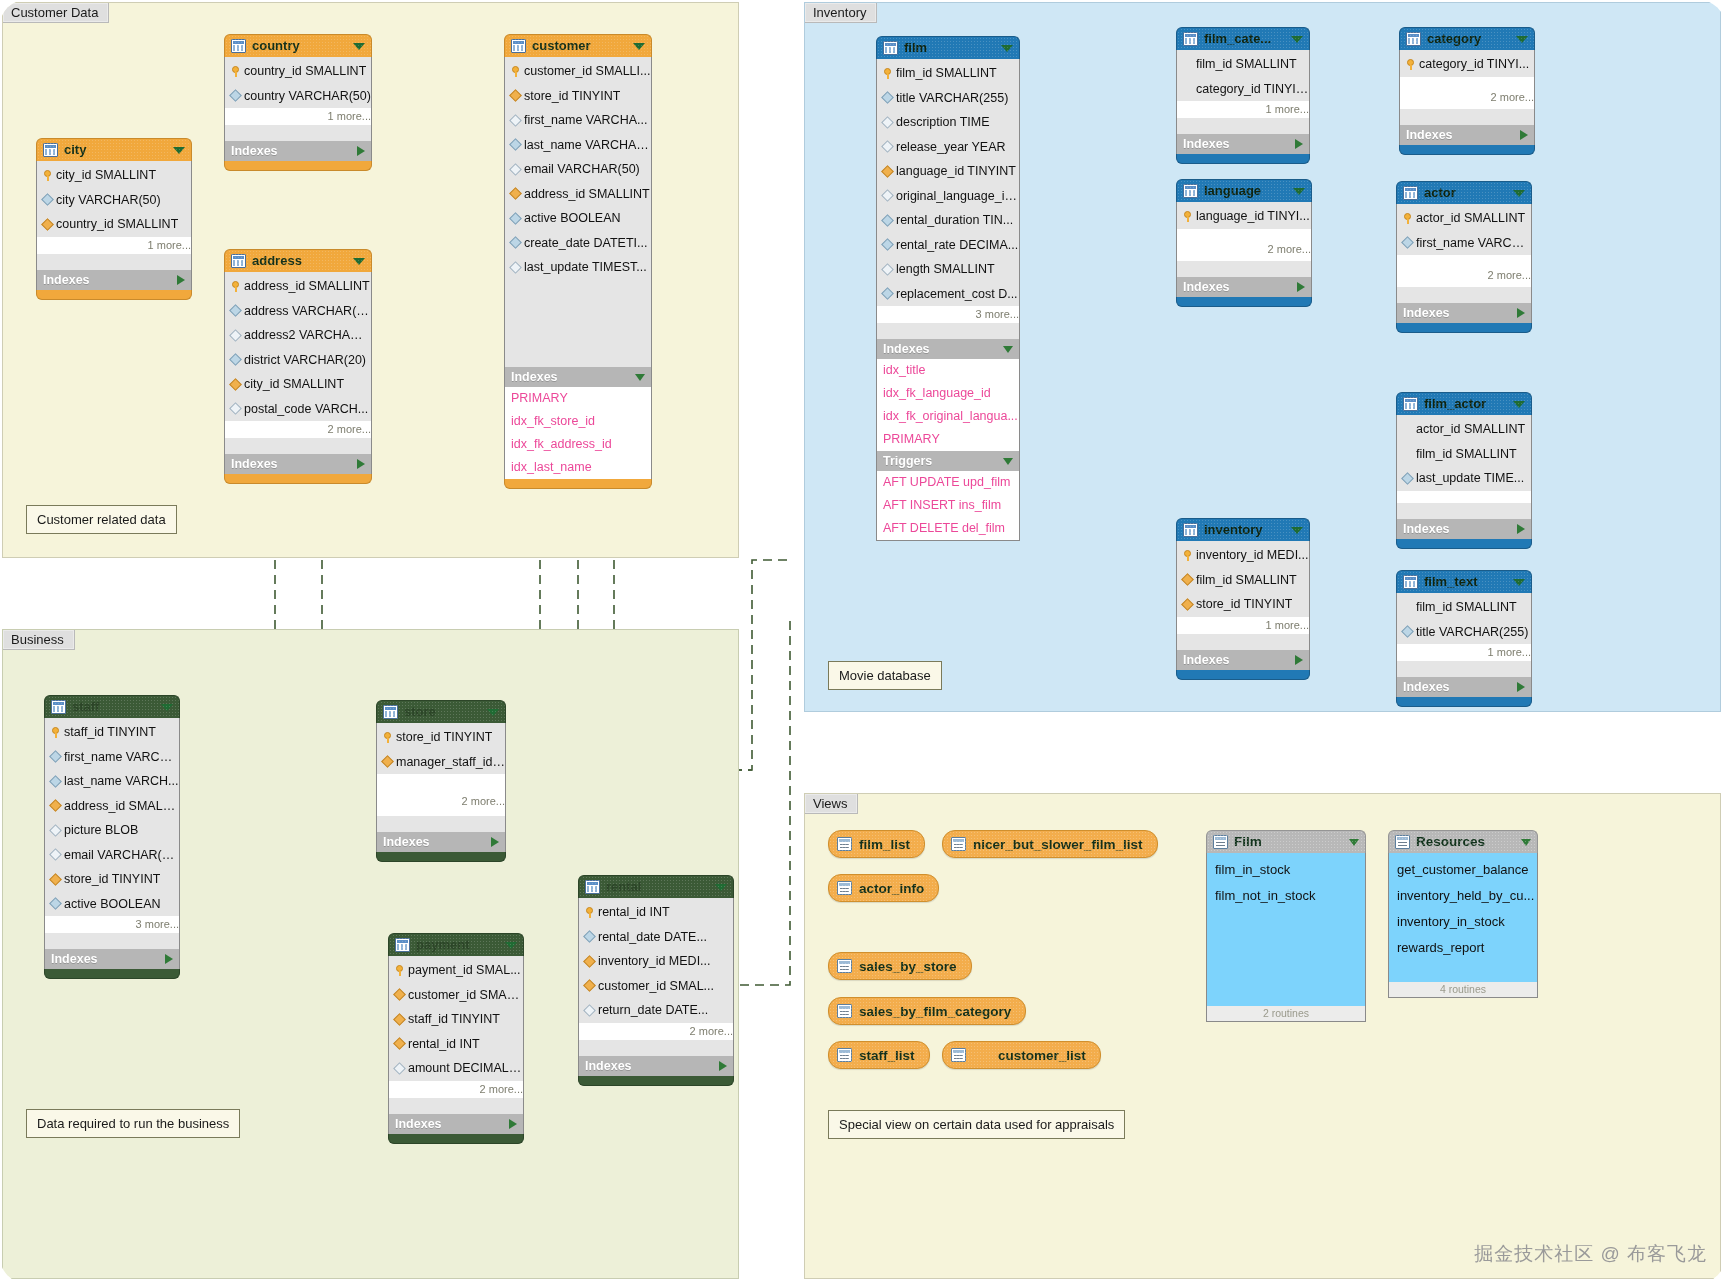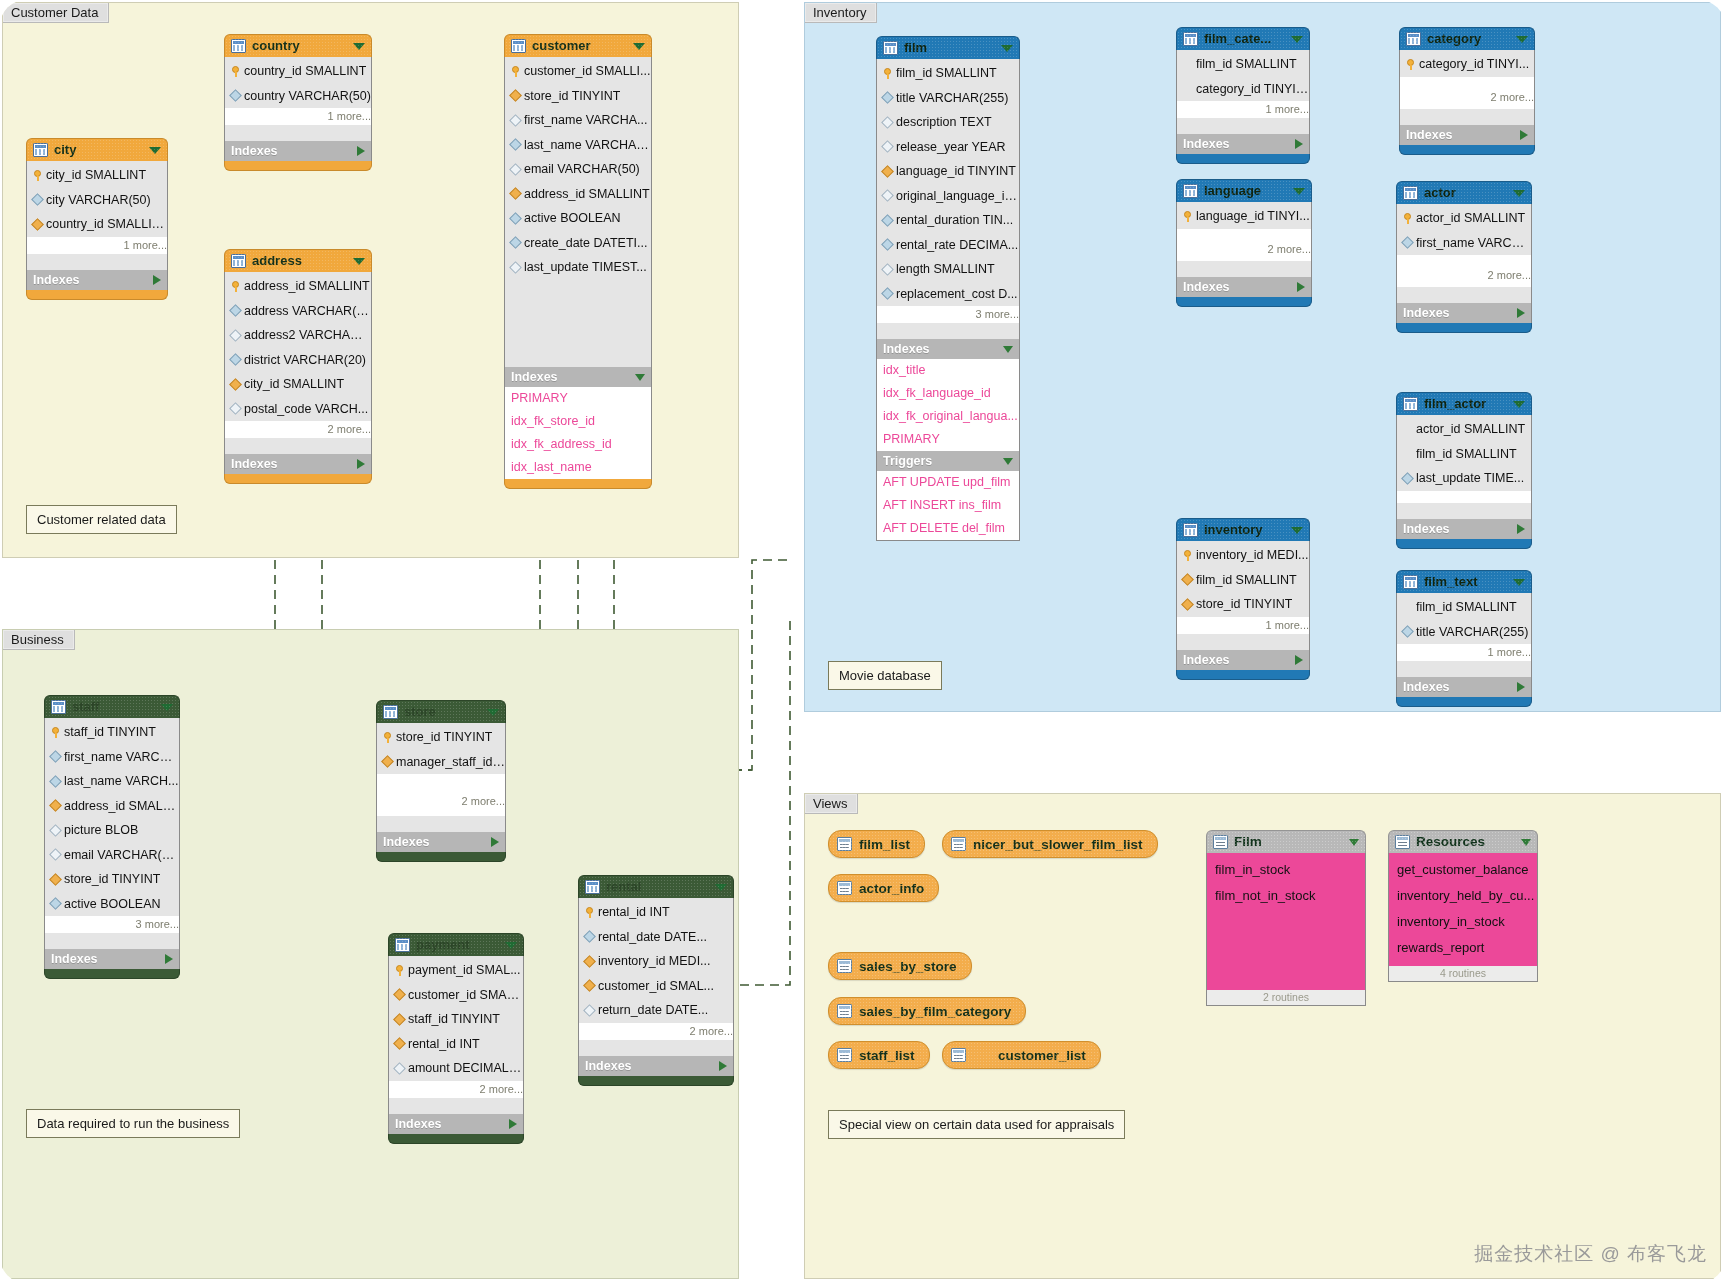--- a/index.html
+++ b/index.html
@@ -115,22 +115,22 @@
     background-size:3px 3px;opacity:.5;
   }
 
   
   .grp{position:absolute;border-radius:7px;box-sizing:border-box;}
   .grp .g-head{height:22px;line-height:22px;background:#b8b8b8;border:1px solid #959595;border-bottom:none;
     border-radius:6px 6px 0 0;display:flex;align-items:center;gap:6px;padding:0 6px;
     font-size:13.5px;font-weight:bold;color:#12331c;position:relative;overflow:hidden;}
   .grp .g-head::after{content:"";position:absolute;inset:0;pointer-events:none;
     background-image:radial-gradient(circle, rgba(255,255,255,.5) .7px, transparent .8px);background-size:3px 3px;opacity:.55;}
-  .grp .g-body{background:#ec4899;border-left:1px solid #8a8a8a;border-right:1px solid #8a8a8a;
-    border-bottom:1px solid #8a8a8a;padding:4px 0 0 0;overflow:hidden;position:relative;}
+  .grp .g-body{background:#7dd3fc;border-left:1px solid #8a8a8a;border-right:1px solid #8a8a8a;
+    border-bottom:1px solid #8a8a8a;padding:4px 0 16px 0;overflow:hidden;position:relative;}
   .grp .g-body .it{height:26px;line-height:26px;font-size:13px;color:#111;padding-left:8px;
     white-space:nowrap;overflow:hidden;text-overflow:ellipsis;}
   .grp .g-more{position:absolute;left:0;right:0;bottom:0;height:15px;line-height:15px;
     text-align:center;font-size:10.5px;color:#9a9a8c;background:#ececeb;}
 
   
   #wires{position:absolute;left:0;top:0;width:1725px;height:1283px;pointer-events:none;}
 
   
   .wm{position:absolute;right:18px;bottom:16px;font-size:19px;color:#9a9a9a;letter-spacing:1px;white-space:nowrap;}
@@ -210,21 +210,21 @@
       <div class="more">1 more...</div>
     </div>
     <div class="sec">
         <span>Indexes</span>
         <span class="dots"></span>
         <span class="tri-right"></span>
       </div>
     <div class="foot"></div>
   </div>
 
-  <div class="tbl th-orange" style="left:26px;top:138px;width:142px;">
+  <div class="tbl th-orange" style="left:36px;top:138px;width:156px;">
     <div class="tbl-head">
       <span class="ico-tbl"></span>
       <span class="nm">city</span>
       <span class="caret"></span>
     </div>
     <div class="tbl-body">
       <div class="col">
           <span class="key"></span>
           <span class="t">city_id SMALLINT</span>
         </div>
@@ -515,21 +515,21 @@
       <div class="col">
           <span class="key"></span>
           <span class="t">film_id SMALLINT</span>
         </div>
       <div class="col">
           <span class="dia blue"></span>
           <span class="t">title VARCHAR(255)</span>
         </div>
       <div class="col">
           <span class="dia plain"></span>
-          <span class="t">description TEXT</span>
+          <span class="t">description TIME</span>
         </div>
       <div class="col">
           <span class="dia plain"></span>
           <span class="t">release_year YEAR</span>
         </div>
       <div class="col">
           <span class="dia fk"></span>
           <span class="t">language_id TINYINT</span>
         </div>
       <div class="col">

